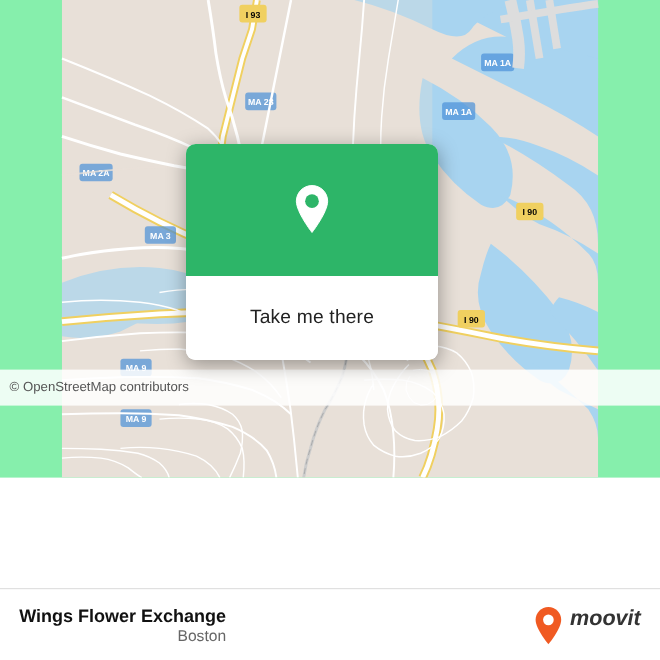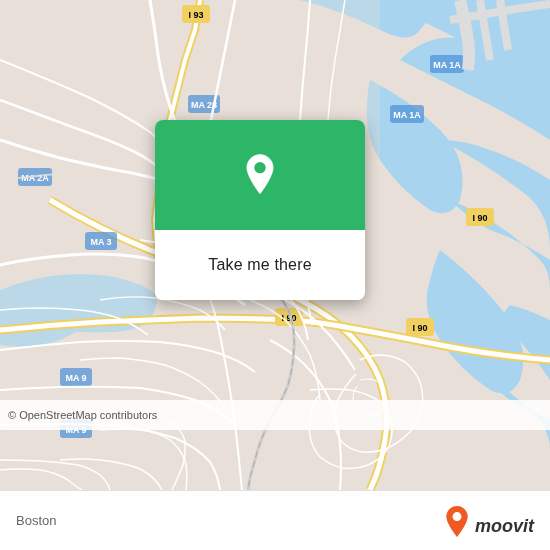--- a/index.html
+++ b/index.html
@@ -6,24 +6,24 @@
     body {
       width: 550px;
       height: 550px;
       overflow: hidden;
       font-family: Arial, sans-serif;
       position: relative;
     }
 
     #map-container {
       width: 550px;
-      height: 490px;
+      height: 398px;
       position: relative;
       overflow: hidden;
-      background-color: #fde047;
+      background-color: #86efac;
     }
 
     
     #map-svg {
       width: 100%;
       height: 100%;
       position: absolute;
       top: 0; left: 0;
     }
 
@@ -110,21 +110,21 @@
     }
 
     #place-city {
       font-size: 13px;
       color: #666;
       text-align: right;
     }
 
     #moovit-logo {
       display: flex;
-      align-items: flex-end;
+      align-items: flex-start;
       gap: 4px;
     }
 
     #moovit-pin {
       width: 28px;
       height: 32px;
     }
 
     #moovit-text {
       font-size: 18px;
@@ -262,20 +262,21 @@
     <button id="popup-button">Take me there</button>
   </div>
 
   <div id="attribution-bar">
     <span>© OpenStreetMap contributors</span>
   </div>
 </div>
 
 <div id="bottom-bar">
   <div id="place-info">
+    <span id="place-name">Wings Flower Exchange</span>
     <span id="place-city">Boston</span>
   </div>
   <div id="moovit-logo">
     <svg id="moovit-pin" viewBox="0 0 28 36" xmlns="http://www.w3.org/2000/svg">
       <path d="M14 1C7.373 1 2 6.373 2 13c0 8.5 12 23 12 23s12-14.5 12-23C26 6.373 20.627 1 14 1z" fill="#f05a22"></path>
       <circle cx="14" cy="13" r="5" fill="white"></circle>
     </svg>
     <span id="moovit-text">moovit</span>
   </div>
 </div>

